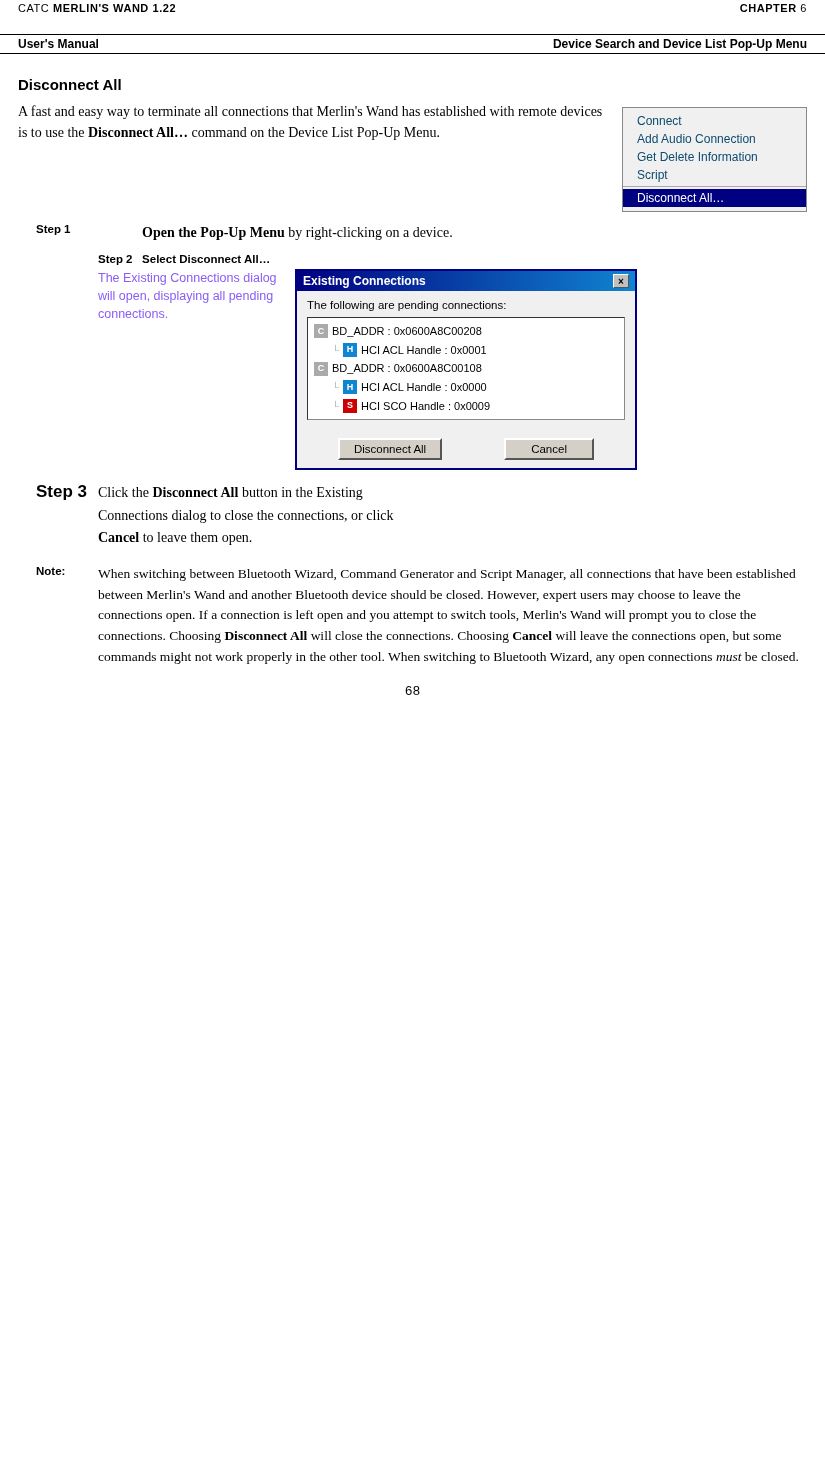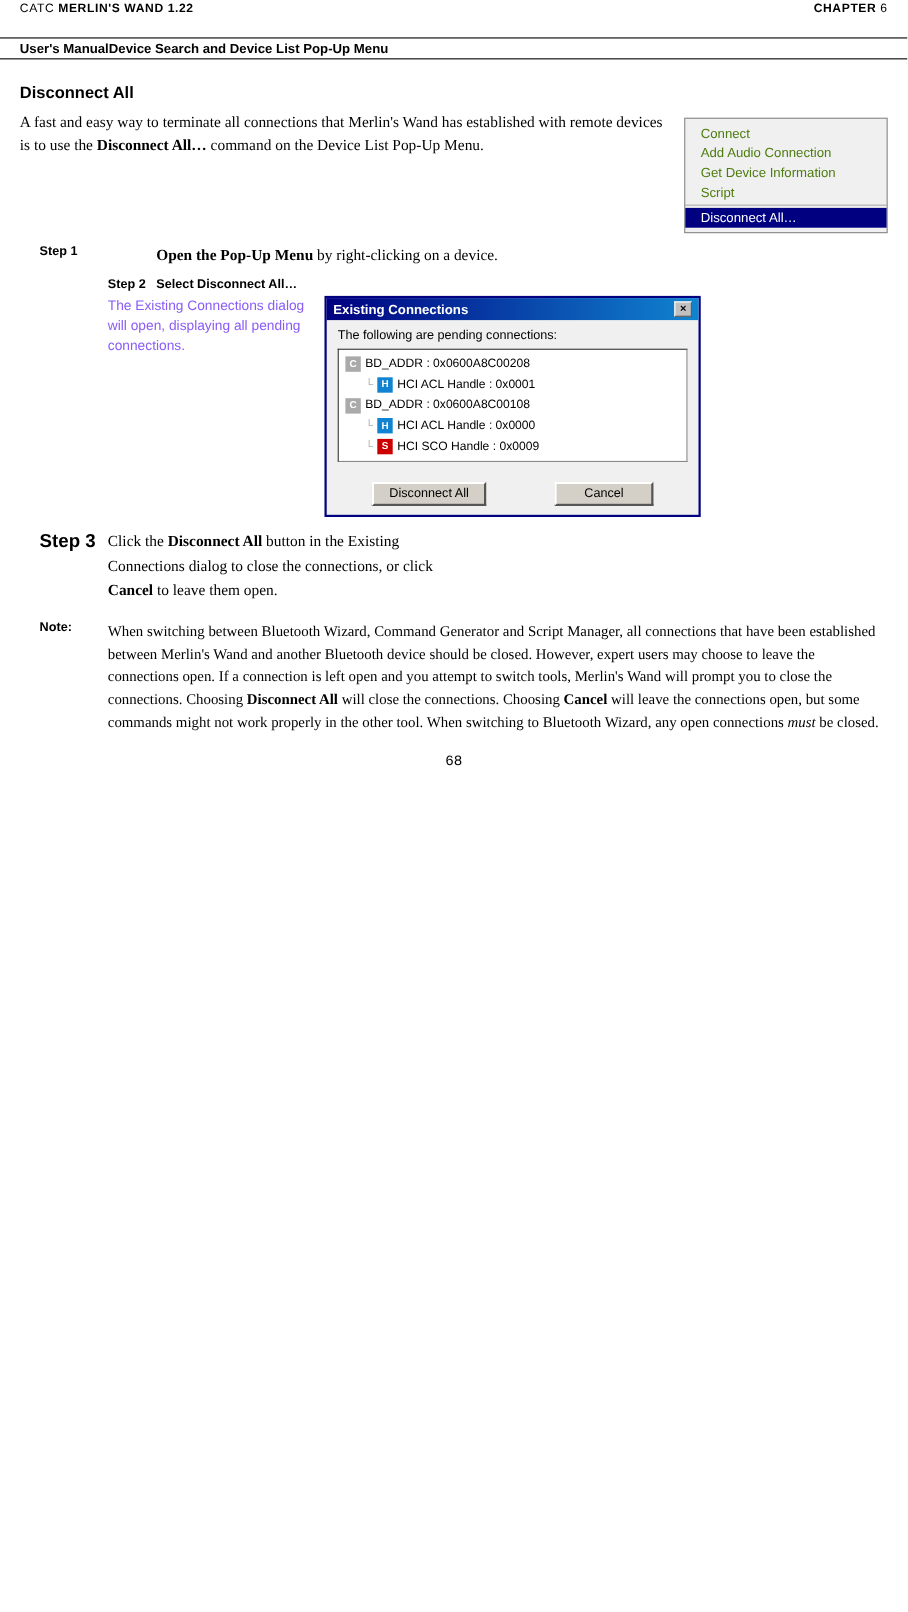--- a/index.html
+++ b/index.html
@@ -39,21 +39,21 @@
       letter-spacing: 0.05em;
       text-transform: uppercase;
     }
     .header-right span.chap {
       font-variant: small-caps;
       font-weight: bold;
     }
 
     .page-subheader {
       display: flex;
-      justify-content: flex-start;
+      justify-content: space-between;
       border-bottom: 1.5px solid #000;
       padding: 2px 18px 2px 18px;
       margin-bottom: 0;
     }
     .subheader-left {
       font-family: Arial, sans-serif;
       font-size: 12px;
       font-weight: bold;
     }
     .subheader-right {
@@ -96,21 +96,21 @@
       background: #f0f0f0;
       padding: 4px 0;
       font-family: Arial, sans-serif;
       font-size: 12px;
       color: #888;
       margin-top: 6px;
       flex-shrink: 0;
     }
     .popup-menu-item {
       padding: 2px 14px;
-      color: #4d7c0f;
+      color: #0c4a6e;
     }
     .popup-menu-item.highlight {
       background: #000080;
       color: #fff;
     }
     .popup-menu-divider {
       border-top: 1px solid #aaa;
       margin: 2px 0;
     }
 
@@ -350,21 +350,21 @@
   <div class="section-title">Disconnect All</div>
 
   <div class="intro-row">
     <div class="intro-text">
       <span>A fast and easy way to terminate all connections that Merlin's Wand has established with remote devices is to use the </span><span class="bold">Disconnect All…</span><span> command on the Device List Pop-Up Menu.</span>
     </div>
 
     <div class="popup-menu">
       <div class="popup-menu-item">Connect</div>
       <div class="popup-menu-item">Add Audio Connection</div>
-      <div class="popup-menu-item">Get Device Information</div>
+      <div class="popup-menu-item">Get Delete Information</div>
       <div class="popup-menu-item">Script</div>
       <div class="popup-menu-divider"></div>
       <div class="popup-menu-item highlight">Disconnect All…</div>
     </div>
   </div>
 
   <div class="step-row">
     <div class="step-label">Step 1</div>
     <div class="step-content">
       <span class="bold">Open the Pop-Up Menu</span><span> by right-clicking on a device.</span>

